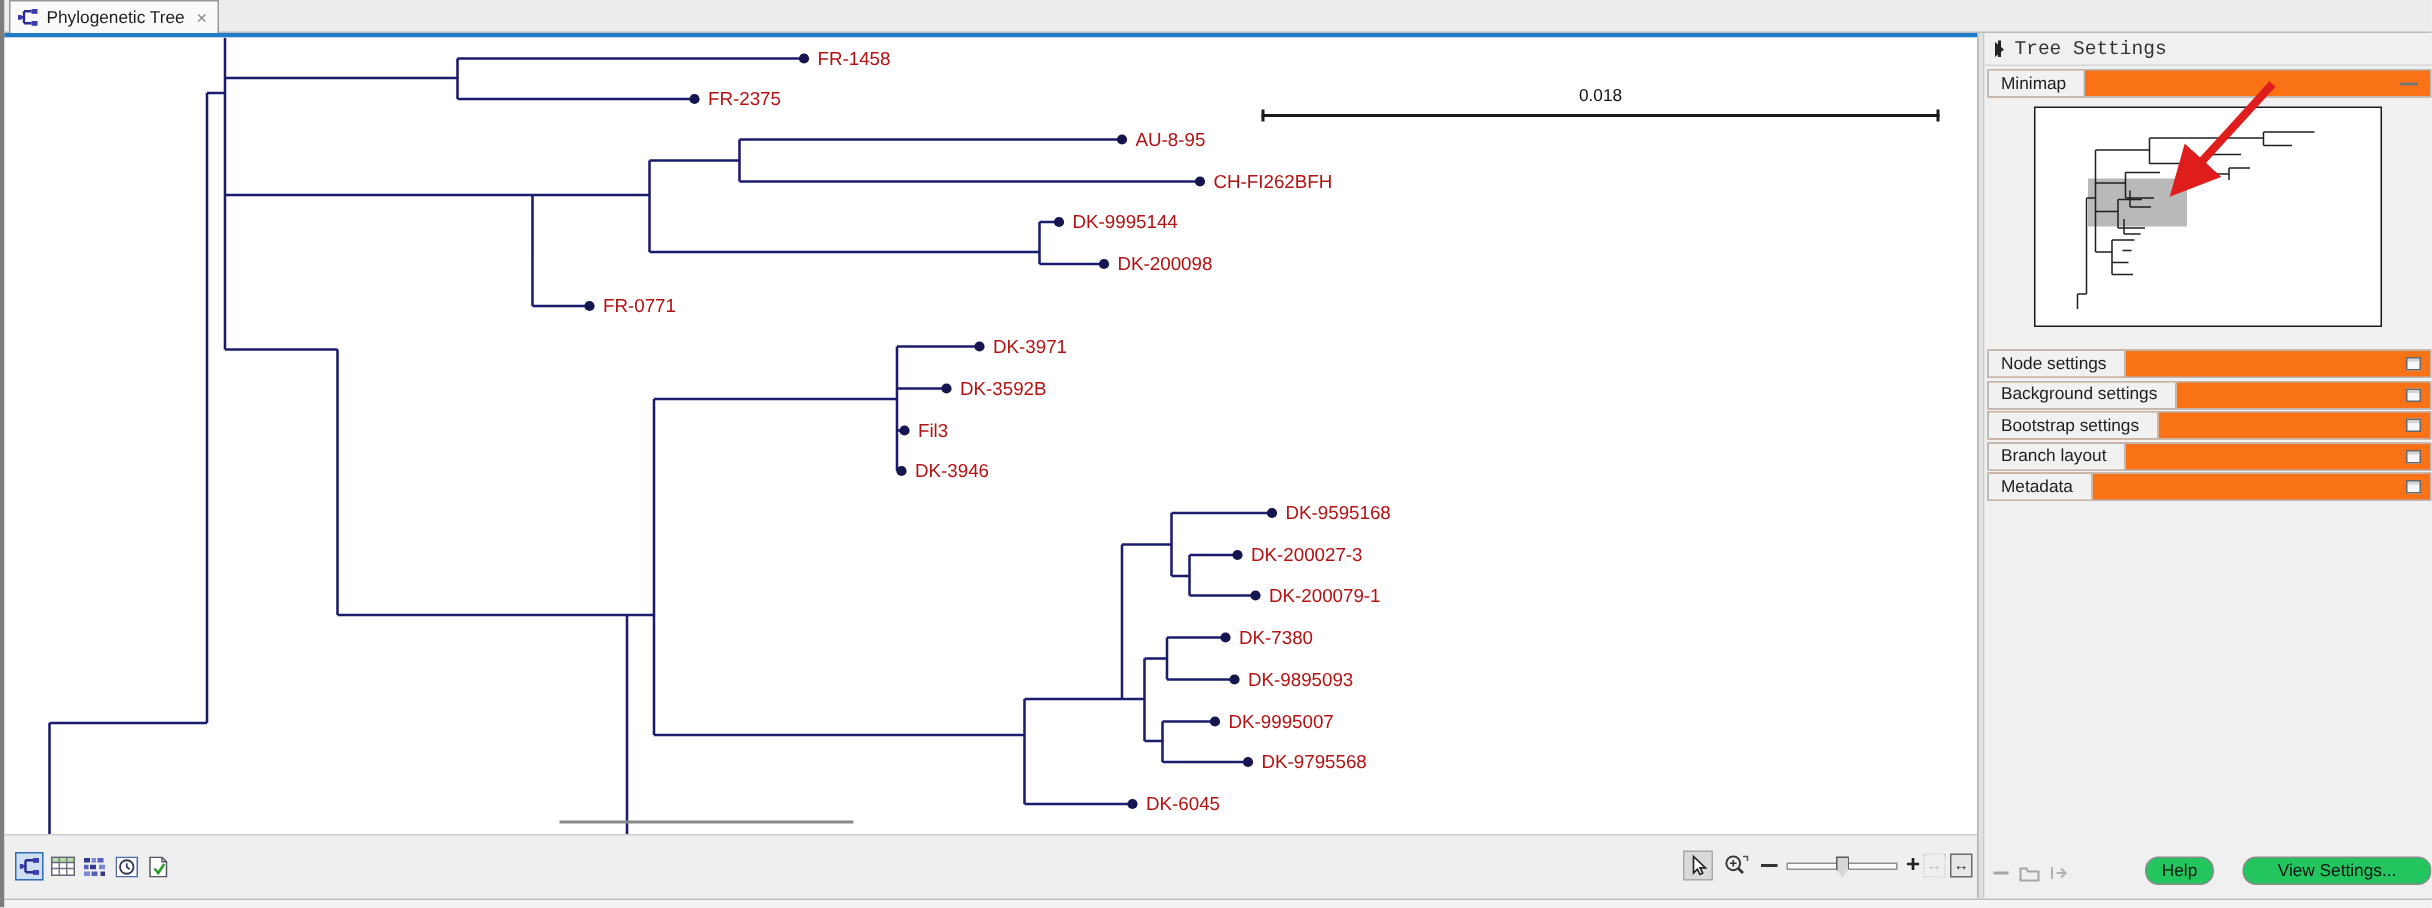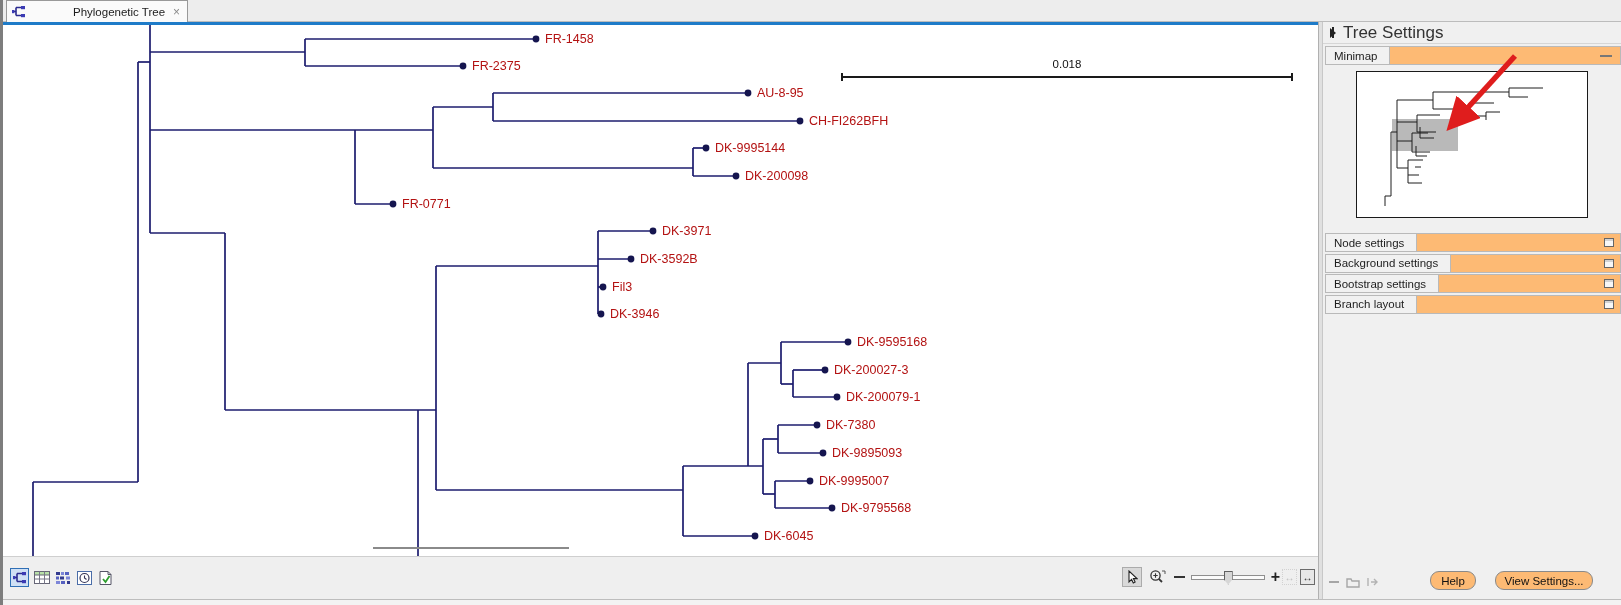--- a/index.html
+++ b/index.html
@@ -6,21 +6,21 @@
   html,body { width:1621px; height:605px; overflow:hidden;
     font-family:"Liberation Sans","DejaVu Sans",sans-serif; background:#f0f0f0; }
   #app { position:relative; width:1621px; height:605px; border-left:3px solid #7d7d7d; }
 
   
   #tabbar { position:absolute; left:0; top:0; width:1621px; height:22px;
     background:#ededed; border-bottom:1px solid #bcbcbc; }
   #tab { position:absolute; left:3px; top:0; height:22px; padding:0 7px 0 5px;
     background:#fafafa; border:1px solid #999; border-bottom:none;
     display:flex; align-items:center; gap:5px; }
-  #tab .title { font-size:11.5px; color:#1c1c1c;margin-left:42px; }
+  #tab .title { font-size:11.5px; color:#1c1c1c; }
   #tab .close { font-size:12px; color:#8a8a8a; margin-left:3px; cursor:default; }
 
   
   #bluebar { position:absolute; left:0; top:22px; width:1315px; height:3px; background:#1e7bc8; }
   #canvas { position:absolute; left:0; top:25px; width:1315px; height:531px; background:#fff; overflow:hidden; }
   #tree-svg { position:absolute; left:0; top:0; }
   #scalebar { position:absolute; left:838px; top:33px; width:452px; }
   #scalebar .lbl { text-align:center; font-size:11.5px; color:#111; margin-bottom:6px; }
   #scalebar .line { position:relative; height:2px; background:#1a1a1a; }
   #scalebar .tick { position:absolute; top:-3px; width:2px; height:8px; background:#1a1a1a; }
@@ -28,42 +28,42 @@
 
   
   #vsplit { position:absolute; left:1315px; top:22px; width:5px; height:577px; background:#e0e0e0;
     border-left:1px solid #b0b0b0; border-right:1px solid #c8c8c8; }
   #sidebar { position:absolute; left:1320px; top:22px; width:301px; height:577px; background:#f0f0f0; }
   #sb-header { height:22px; display:flex; align-items:center; gap:7px; padding-left:9px;
     border-bottom:1px solid #d6d6d6; }
   #sb-header .bar { width:2px; height:11px; background:#222; }
   #sb-header .tri { width:0; height:0; border-left:6px solid #222; border-top:5px solid transparent;
     border-bottom:5px solid transparent; margin-left:-4px; }
-  #sb-header .txt { font-size:17px; color:#333; }
-  .secrow { position:relative; height:19px; margin:0 3px 1.5px 2px; background:#fdba74;
+  #sb-header .txt { font-size:13px; color:#333;font-family:Liberation Mono, monospace; }
+  .secrow { position:relative; height:19px; margin:0 3px 1.5px 2px; background:#f97316;
     border:1px solid #b9b9b9; display:flex; align-items:center; }
   .secrow .lab { height:100%; display:flex; align-items:center; background:#f1f1f1;
     border-right:1px solid #b9b9b9; padding:0 12px 0 8px; font-size:11.5px; color:#1d1d1d; white-space:nowrap; }
   .secrow .boxicon { position:absolute; right:6px; top:4px; width:10px; height:9px;
     border:1px solid #666; background:#f7f7f7; }
   .secrow .boxicon::before { content:""; position:absolute; left:0; top:0; width:100%; height:2px; background:#666; opacity:.25; }
   #minimap-row { margin-top:2px; }
   #minimap-row .dash { position:absolute; right:8px; top:8px; width:12px; height:2px; background:#777; }
   #minimap-box { position:absolute; left:33px; top:49px; width:232px; height:147px;
     background:#fff; border:1px solid #1a1a1a; }
   #sections { position:absolute; left:0; top:211px; width:100%; }
   #arrow-svg { position:absolute; left:0; top:0; width:301px; height:577px; pointer-events:none; }
 
   
   #sb-bottom { position:absolute; left:0; bottom:6px; width:100%; height:22px; }
   .sb-mini { position:absolute; top:5px; }
-  .btn { position:absolute; top:0; height:19px; background:#fdba74; border:1px solid #8a8a8a;
+  .btn { position:absolute; top:0; height:19px; background:#22c55e; border:1px solid #8a8a8a;
     border-radius:9px; font-size:11.5px; color:#111; display:flex; align-items:center; justify-content:center; }
   #btn-help { left:107px; width:46px; }
-  #btn-viewsettings { left:172px; width:98px; }
+  #btn-viewsettings { left:172px; width:126px; }
 
   
   #toolbar { position:absolute; left:0; top:556px; width:1315px; height:43px;
     background:#efefef; border-top:1px solid #cfcfcf; }
   .vicon { position:absolute; top:11px; width:19px; height:19px; display:flex; align-items:center; justify-content:center; }
   .vicon.sel { background:#cfe0f5; border:1px solid #2f6fb5; }
   #zoomctl { position:absolute; right:38px; top:10px; display:flex; align-items:center; gap:6px; }
   #cursor-tool { width:20px; height:20px; background:#d9d9d9; border:1px solid #ababab;
     display:flex; align-items:center; justify-content:center; }
   #zoom-tool { width:20px; height:20px; display:flex; align-items:center; justify-content:center; }
@@ -270,20 +270,24 @@
           <span class="boxicon"></span>
         </div>
         <div class="secrow">
           <span class="lab">Bootstrap settings</span>
           <span class="boxicon"></span>
         </div>
         <div class="secrow">
           <span class="lab">Branch layout</span>
           <span class="boxicon"></span>
         </div>
+        <div class="secrow">
+          <span class="lab">Metadata</span>
+          <span class="boxicon"></span>
+        </div>
       </div>
 
     <svg id="arrow-svg">
       <defs>
         <marker id="ah" markerWidth="7" markerHeight="7" refX="4.5" refY="3" orient="auto">
           <path d="M0,0 L6,3 L0,6 Z" fill="#df1d1d"></path>
         </marker>
       </defs>
       <line id="arrow-line" x1="192" y1="34" x2="129" y2="103" stroke="#df1d1d" stroke-width="5.5" marker-end="url(#ah)"></line>
     </svg>

